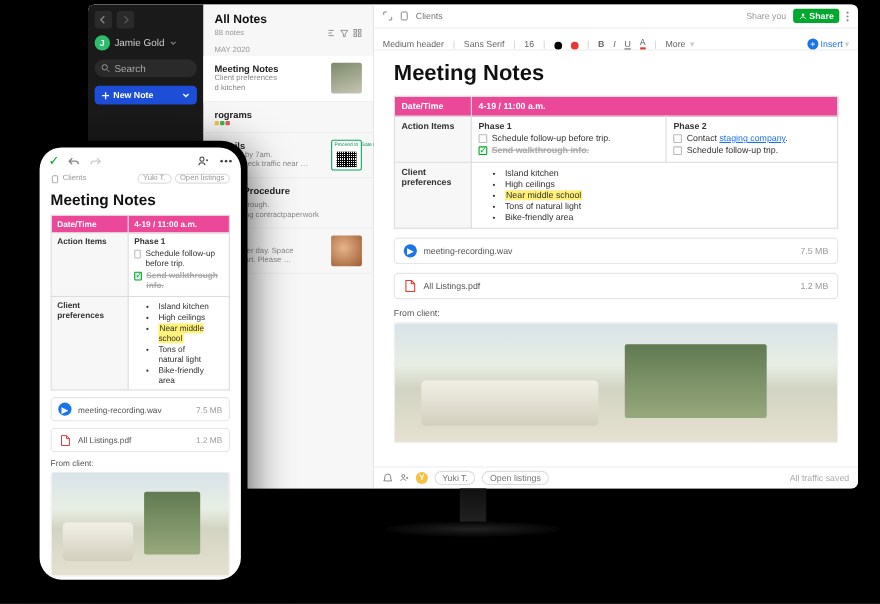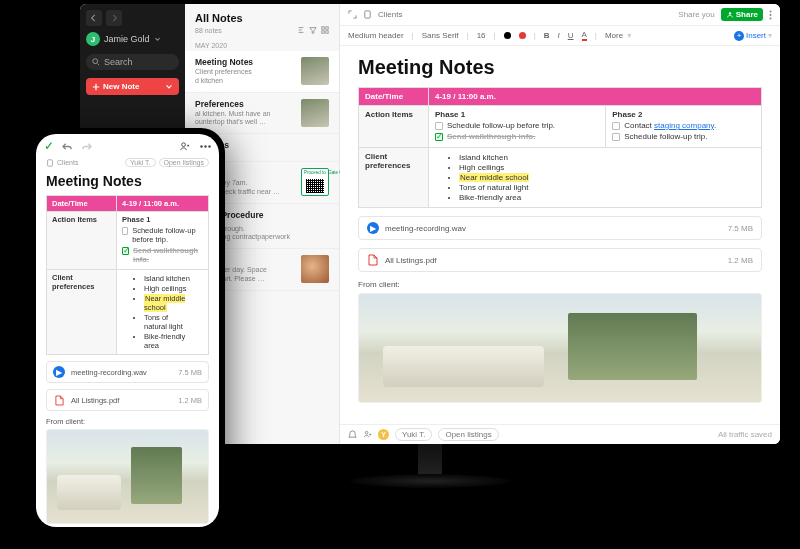--- a/index.html
+++ b/index.html
@@ -41,21 +41,21 @@
   color: #ccc;
   font-size: 9px;
   padding: 6px 6px;
   flex: 0 0 auto;
 }
 .sb .navrow { display: flex; align-items: center; gap: 4px; margin-bottom: 6px; }
 .sb .chip { width: 16px; height: 16px; border-radius: 3px; background: #2a2a2a; display:flex; align-items:center; justify-content:center; }
 .sb .user { display:flex; align-items:center; gap:4px; margin-bottom:8px; }
 .sb .avatar { width: 14px; height: 14px; border-radius: 50%; background: #2dbd6e; color:#fff; display:flex;align-items:center;justify-content:center; font-size:8px; font-weight:bold;}
 .sb .search { background:#2a2a2a; border-radius:10px; padding:3px 6px; display:flex; align-items:center; gap:4px; color:#aaa; margin-bottom:8px;}
-.sb .newnote { background:#ef4444; color:#fff; border-radius:4px; padding:4px 6px; display:flex; align-items:center; justify-content:space-between; font-weight:bold; font-size:8px;}
+.sb .newnote { background:#1d4ed8; color:#fff; border-radius:4px; padding:4px 6px; display:flex; align-items:center; justify-content:space-between; font-weight:bold; font-size:8px;}
 
 
 .list {
   width: 155px;
   background: #f7f7f7;
   border-right:1px solid #e5e5e5;
   flex:0 0 auto;
   font-size:8px;
   color:#555;
   display:flex; flex-direction:column;
@@ -78,21 +78,21 @@
 .list .item .thumb.qr::after{content:attr(data-qrlabel);position:absolute;left:2px;top:1px;font-size:4.5px;color:#079355;white-space:pre;}
 .list .item .dots{display:flex;gap:1px;margin-top:1px;}
 .list .item .dots span{width:4px;height:4px;border-radius:1px;}
 
 
 .ed { flex:1; background:#fff; display:flex; flex-direction:column; font-size:9px; color:#333; position:relative;}
 .ed .topbar{ height:22px; display:flex; align-items:center; padding:0 8px; justify-content:space-between; border-bottom:1px solid #eee;}
 .ed .topbar .left{display:flex;align-items:center;gap:6px;color:#777;font-size:8px;}
 .ed .topbar .right{display:flex;align-items:center;gap:6px;font-size:8px;}
 .ed .topbar .share{background:#00a82d;color:#fff;border-radius:3px;padding:2px 5px;display:flex;align-items:center;gap:2px;font-weight:600;}
-.ed .fmtbar{height:20px; display:flex; align-items:center; gap:8px; padding:0 8px; color:#666; font-size:8px; border-bottom:1px solid #eee;}
+.ed .fmtbar{height:20px; display:flex; align-items:flex-end; gap:8px; padding:0 8px; color:#666; font-size:8px; border-bottom:1px solid #eee;}
 .ed .fmtbar .sep{color:#ccc;}
 .ed .fmtbar .insert{margin-left:auto; color:#1a73e8;display:flex;align-items:center;gap:2px;}
 .ed .fmtbar .swatch{width:7px;height:7px;border-radius:50%;}
 .ed .doc{ flex:1; overflow:auto; padding:10px 18px;}
 .ed h1{ font-size:20px; font-weight:600; color:#111; margin-bottom:8px;}
 .tbl{ border:1px solid #ddd; font-size:8px; border-collapse:collapse; width:100%;}
 .tbl th,.tbl td{ border:1px solid #ddd; padding:4px 6px; vertical-align:top;}
 .tbl thead th{ background:#ec4899; color:#fff; text-align:left; font-weight:600;}
 .tbl .rowh{ background:#f7f7f7; font-weight:600; width:70px;}
 .chk{ display:flex; align-items:flex-start; gap:4px; margin:2px 0;}
@@ -214,28 +214,20 @@
           </svg>
      </span>
    </div>
    <div class="group">MAY 2020</div>
 
    <div class="item sel">
      <div class="txt">
        <div class="title">Meeting Notes</div>
        <div class="sub">Client preferences</div>
        <div class="sub">d kitchen</div>
-     </div>
-     <div class="thumb"></div>
-   </div>
-   <div class="item">
-     <div class="txt">
-       <div class="title">Preferences</div>
-       <div class="sub">al kitchen. Must have an</div>
-       <div class="sub">ountertop that's well …</div>
      </div>
      <div class="thumb"></div>
    </div>
    <div class="item">
      <div class="txt">
        <div class="title">rograms</div>
        <div class="dots">
             <span style="background:#f4c145"></span>
             <span style="background:#4caf50"></span>
             <span style="background:#e06055"></span>

